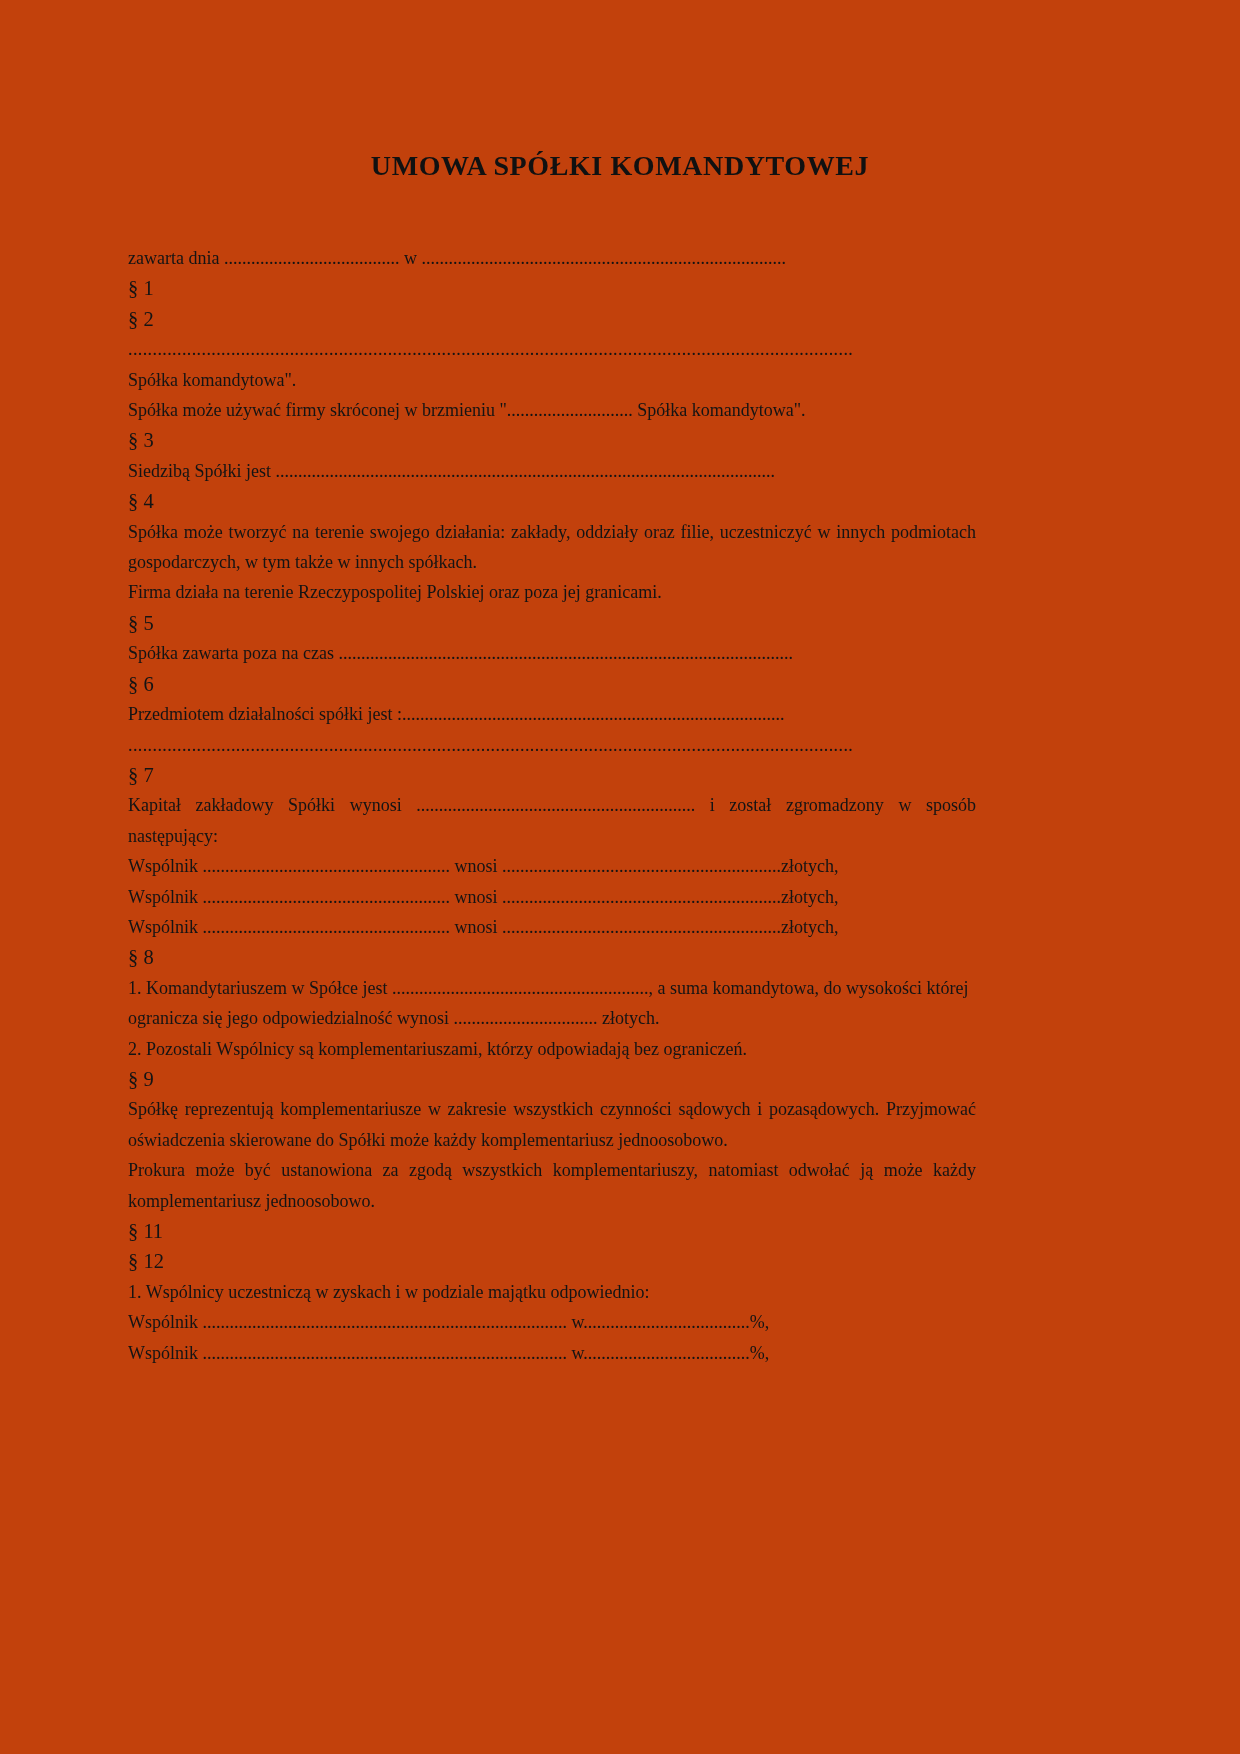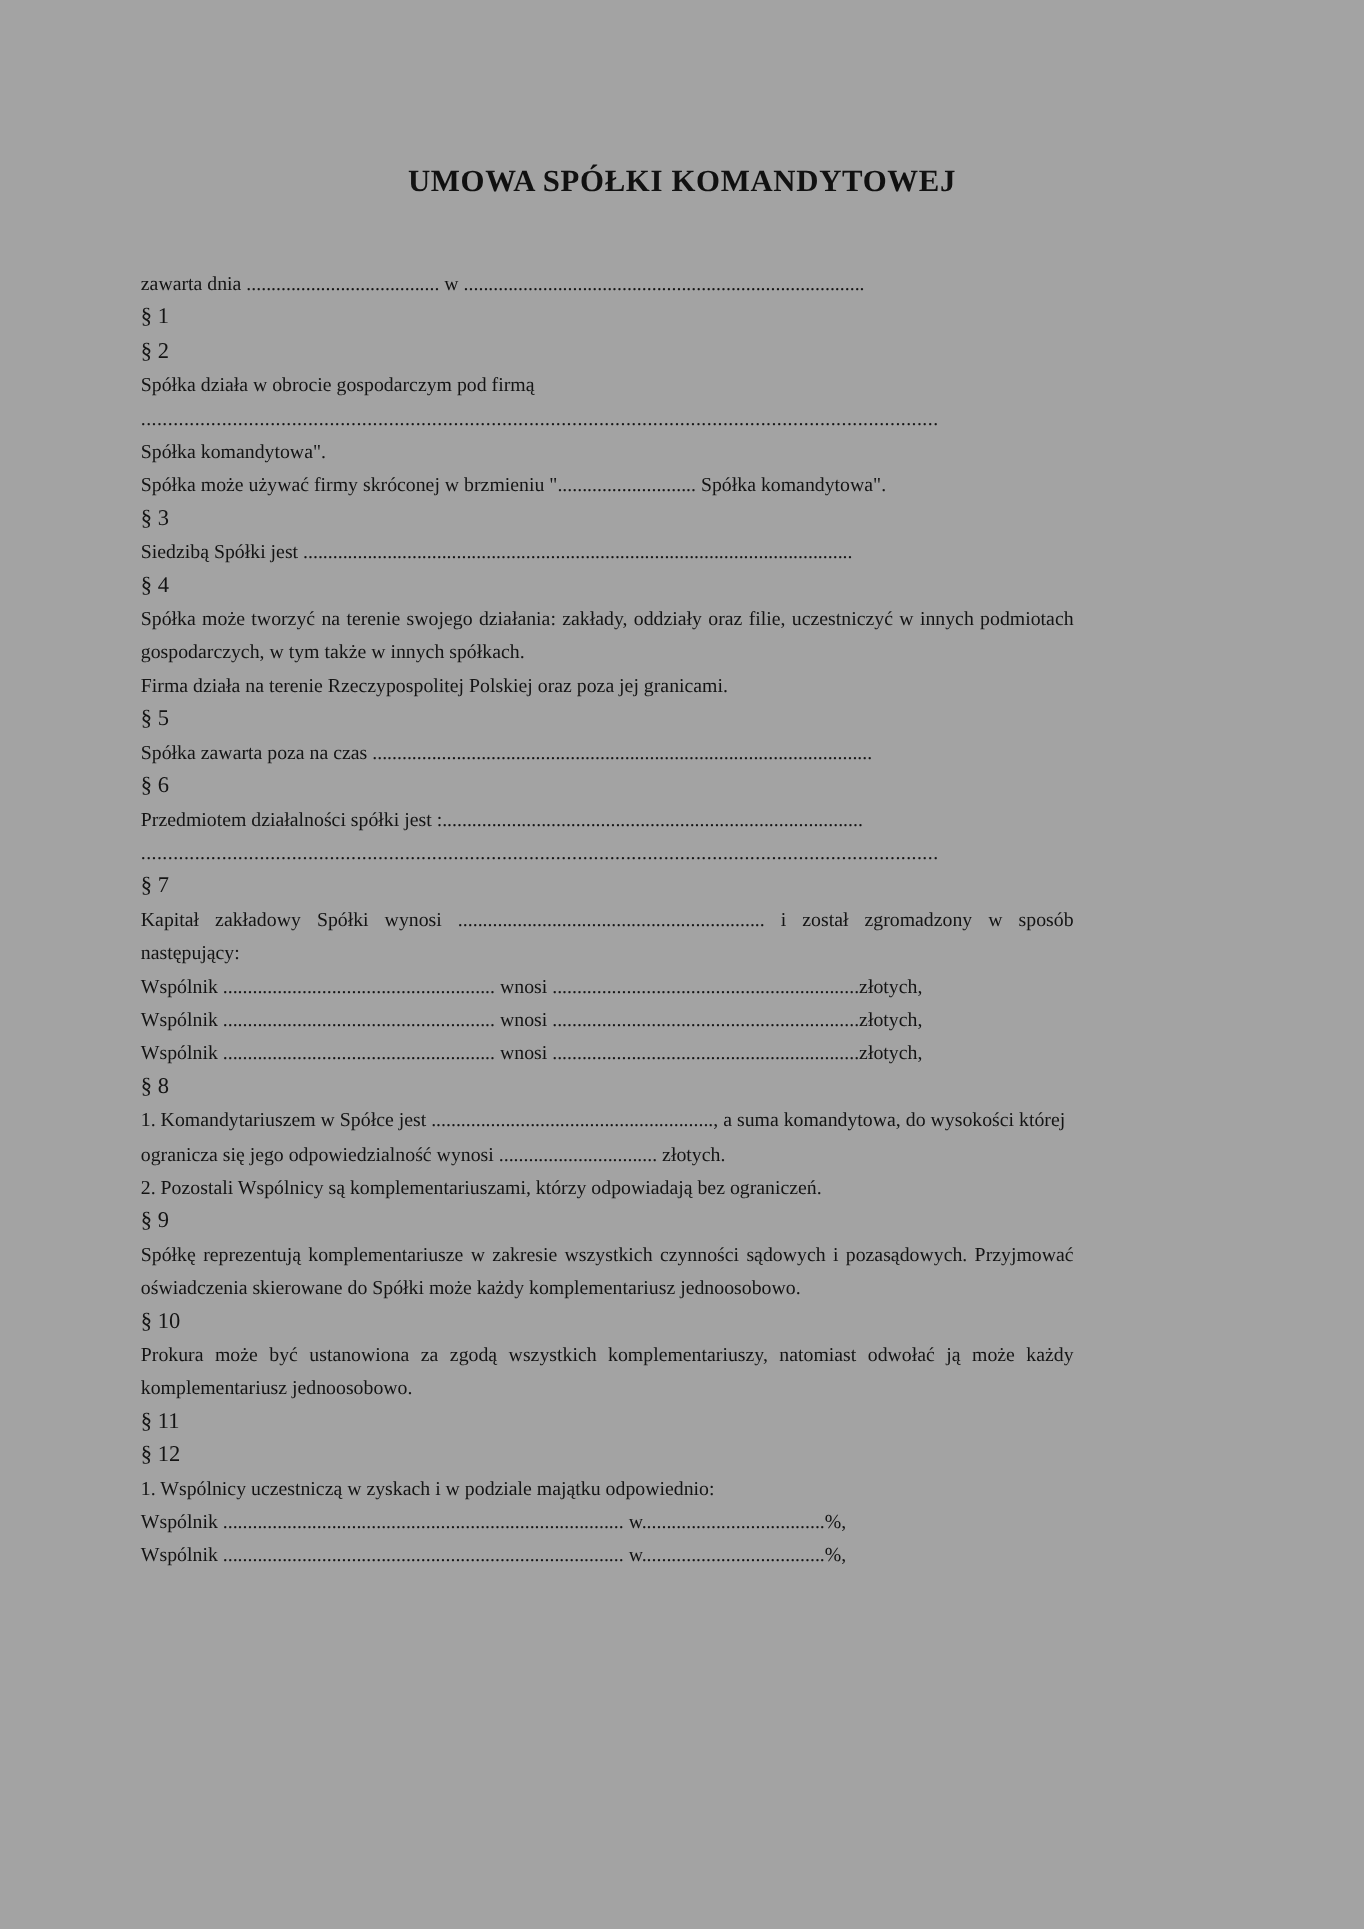--- a/index.html
+++ b/index.html
@@ -10,21 +10,21 @@
   }
   body {
     font-family: "Liberation Serif", "DejaVu Serif", serif;
     color: #111111;
   }
   .page {
     position: relative;
     width: 1240px;
     height: 1754px;
     margin: 0 auto;
-    background: #a3a3a3;
+    background: #c2410c;
     overflow: hidden;
     box-sizing: border-box;
   }
   .doc-title {
     position: absolute;
     top: 150px;
     left: 0;
     width: 1240px;
     text-align: center;
     font-size: 28px;
@@ -70,21 +70,20 @@
 
   <div class="doc-title">UMOWA SPÓŁKI KOMANDYTOWEJ</div>
 
   <div class="body-col">
 
     <div class="ln">zawarta dnia ....................................... w .................................................................................</div>
 
     <div class="sec">§ 1</div>
 
     <div class="sec">§ 2</div>
-    <div class="ln">Spółka działa w obrocie gospodarczym pod firmą</div>
     <div class="ln dots">....................................................................................................................................................</div>
     <div class="ln">Spółka komandytowa".</div>
     <div class="ln">Spółka może używać firmy skróconej w brzmieniu "............................ Spółka komandytowa".</div>
 
     <div class="sec">§ 3</div>
     <div class="ln">Siedzibą Spółki jest ...............................................................................................................</div>
 
     <div class="sec">§ 4</div>
     <div class="ln just">Spółka może tworzyć na terenie swojego działania: zakłady, oddziały oraz filie, uczestniczyć w innych podmiotach gospodarczych, w tym także w innych spółkach.</div>
     <div class="ln">Firma działa na terenie Rzeczypospolitej Polskiej oraz poza jej granicami.</div>
@@ -102,21 +101,20 @@
     <div class="ln">Wspólnik ....................................................... wnosi ..............................................................złotych,</div>
     <div class="ln">Wspólnik ....................................................... wnosi ..............................................................złotych,</div>
 
     <div class="sec">§ 8</div>
     <div class="ln">1. Komandytariuszem w Spółce jest ........................................................., a suma komandytowa, do wysokości której ogranicza się jego odpowiedzialność wynosi ................................ złotych.</div>
     <div class="ln">2. Pozostali Wspólnicy są komplementariuszami, którzy odpowiadają bez ograniczeń.</div>
 
     <div class="sec">§ 9</div>
     <div class="ln just">Spółkę reprezentują komplementariusze w zakresie wszystkich czynności sądowych i pozasądowych. Przyjmować oświadczenia skierowane do Spółki może każdy komplementariusz jednoosobowo.</div>
 
-    <div class="sec">§ 10</div>
     <div class="ln just">Prokura może być ustanowiona za zgodą wszystkich komplementariuszy, natomiast odwołać ją może każdy komplementariusz jednoosobowo.</div>
 
     <div class="sec">§ 11</div>
 
     <div class="sec">§ 12</div>
     <div class="ln">1. Wspólnicy uczestniczą w zyskach i w podziale majątku odpowiednio:</div>
     <div class="ln">Wspólnik ................................................................................. w.....................................%,</div>
     <div class="ln">Wspólnik ................................................................................. w.....................................%,</div>
 
   </div>

